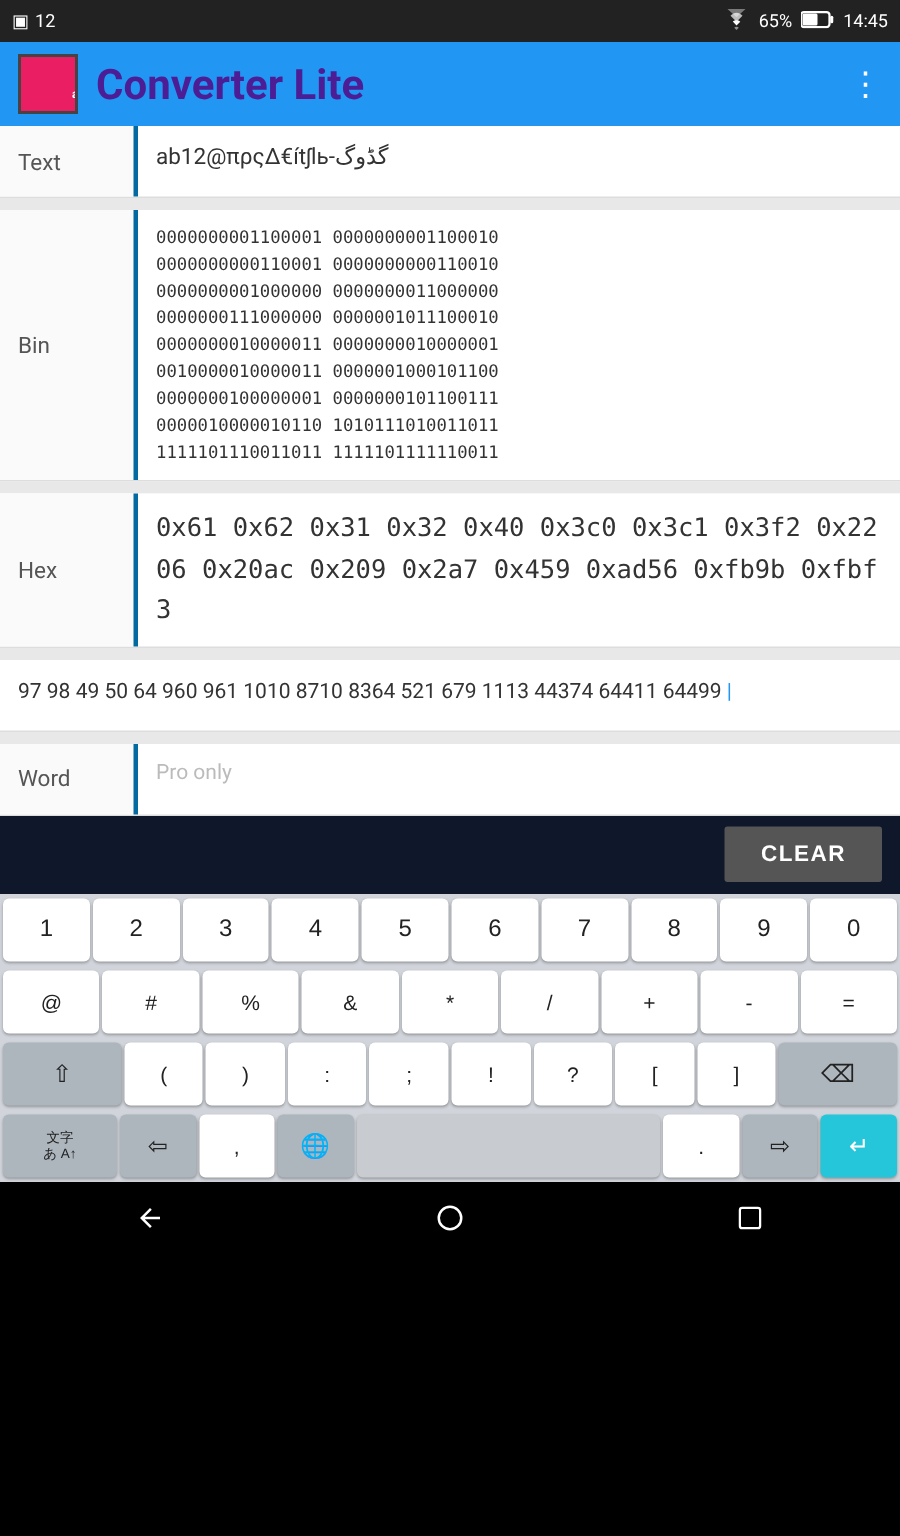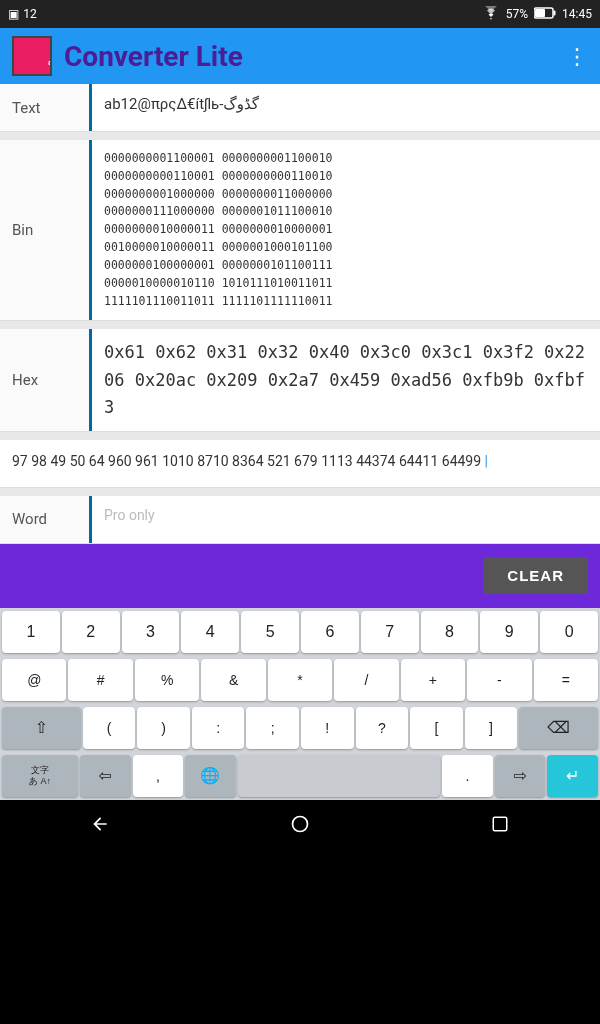--- a/index.html
+++ b/index.html
@@ -104,22 +104,22 @@
     }
 
     
     .section-gap {
       height: 8px;
       background: #e8e8e8;
     }
 
     
     #clear-area {
-      background: #6d28d9;
-      height: 64px;
+      background: #0f172a;
+      height: 52px;
       display: flex;
       align-items: center;
       justify-content: flex-end;
       padding: 0 12px;
     }
     #clear-button {
       background: #555;
       color: #fff;
       border: none;
       padding: 10px 24px;
@@ -221,21 +221,21 @@
   </div>
   <div class="right">
     <span>
       <svg width="18" height="14" viewBox="0 0 18 14" fill="white">
         <path d="M9 11l2.5-2.5C10.8 7.8 9.9 7.5 9 7.5s-1.8.3-2.5.9L9 11z"></path>
         <path d="M9 14l1.5-1.5c-.4-.4-1-.7-1.5-.7s-1.1.3-1.5.7L9 14z" opacity="0.5"></path>
         <path d="M9 8.5L13 4.5C11.7 3.3 10.4 2.5 9 2.5S6.3 3.3 5 4.5L9 8.5z" opacity="0.7"></path>
         <path d="M9 5.5L15 0C13 -1 11 -1.5 9 -1.5S5 -1 3 0L9 5.5z" opacity="0.4"></path>
       </svg>
     </span>
-    <span>57%</span>
+    <span>65%</span>
     <span>
       <svg width="22" height="12" viewBox="0 0 22 12" fill="white">
         <rect x="0" y="1" width="19" height="10" rx="2" ry="2" stroke="white" stroke-width="1.5" fill="none"></rect>
         <rect x="19.5" y="3.5" width="2" height="5" rx="1" fill="white"></rect>
         <rect x="1" y="2" width="10" height="8" rx="1" fill="white"></rect>
       </svg>
     </span>
     <span>14:45</span>
   </div>
 </div>

